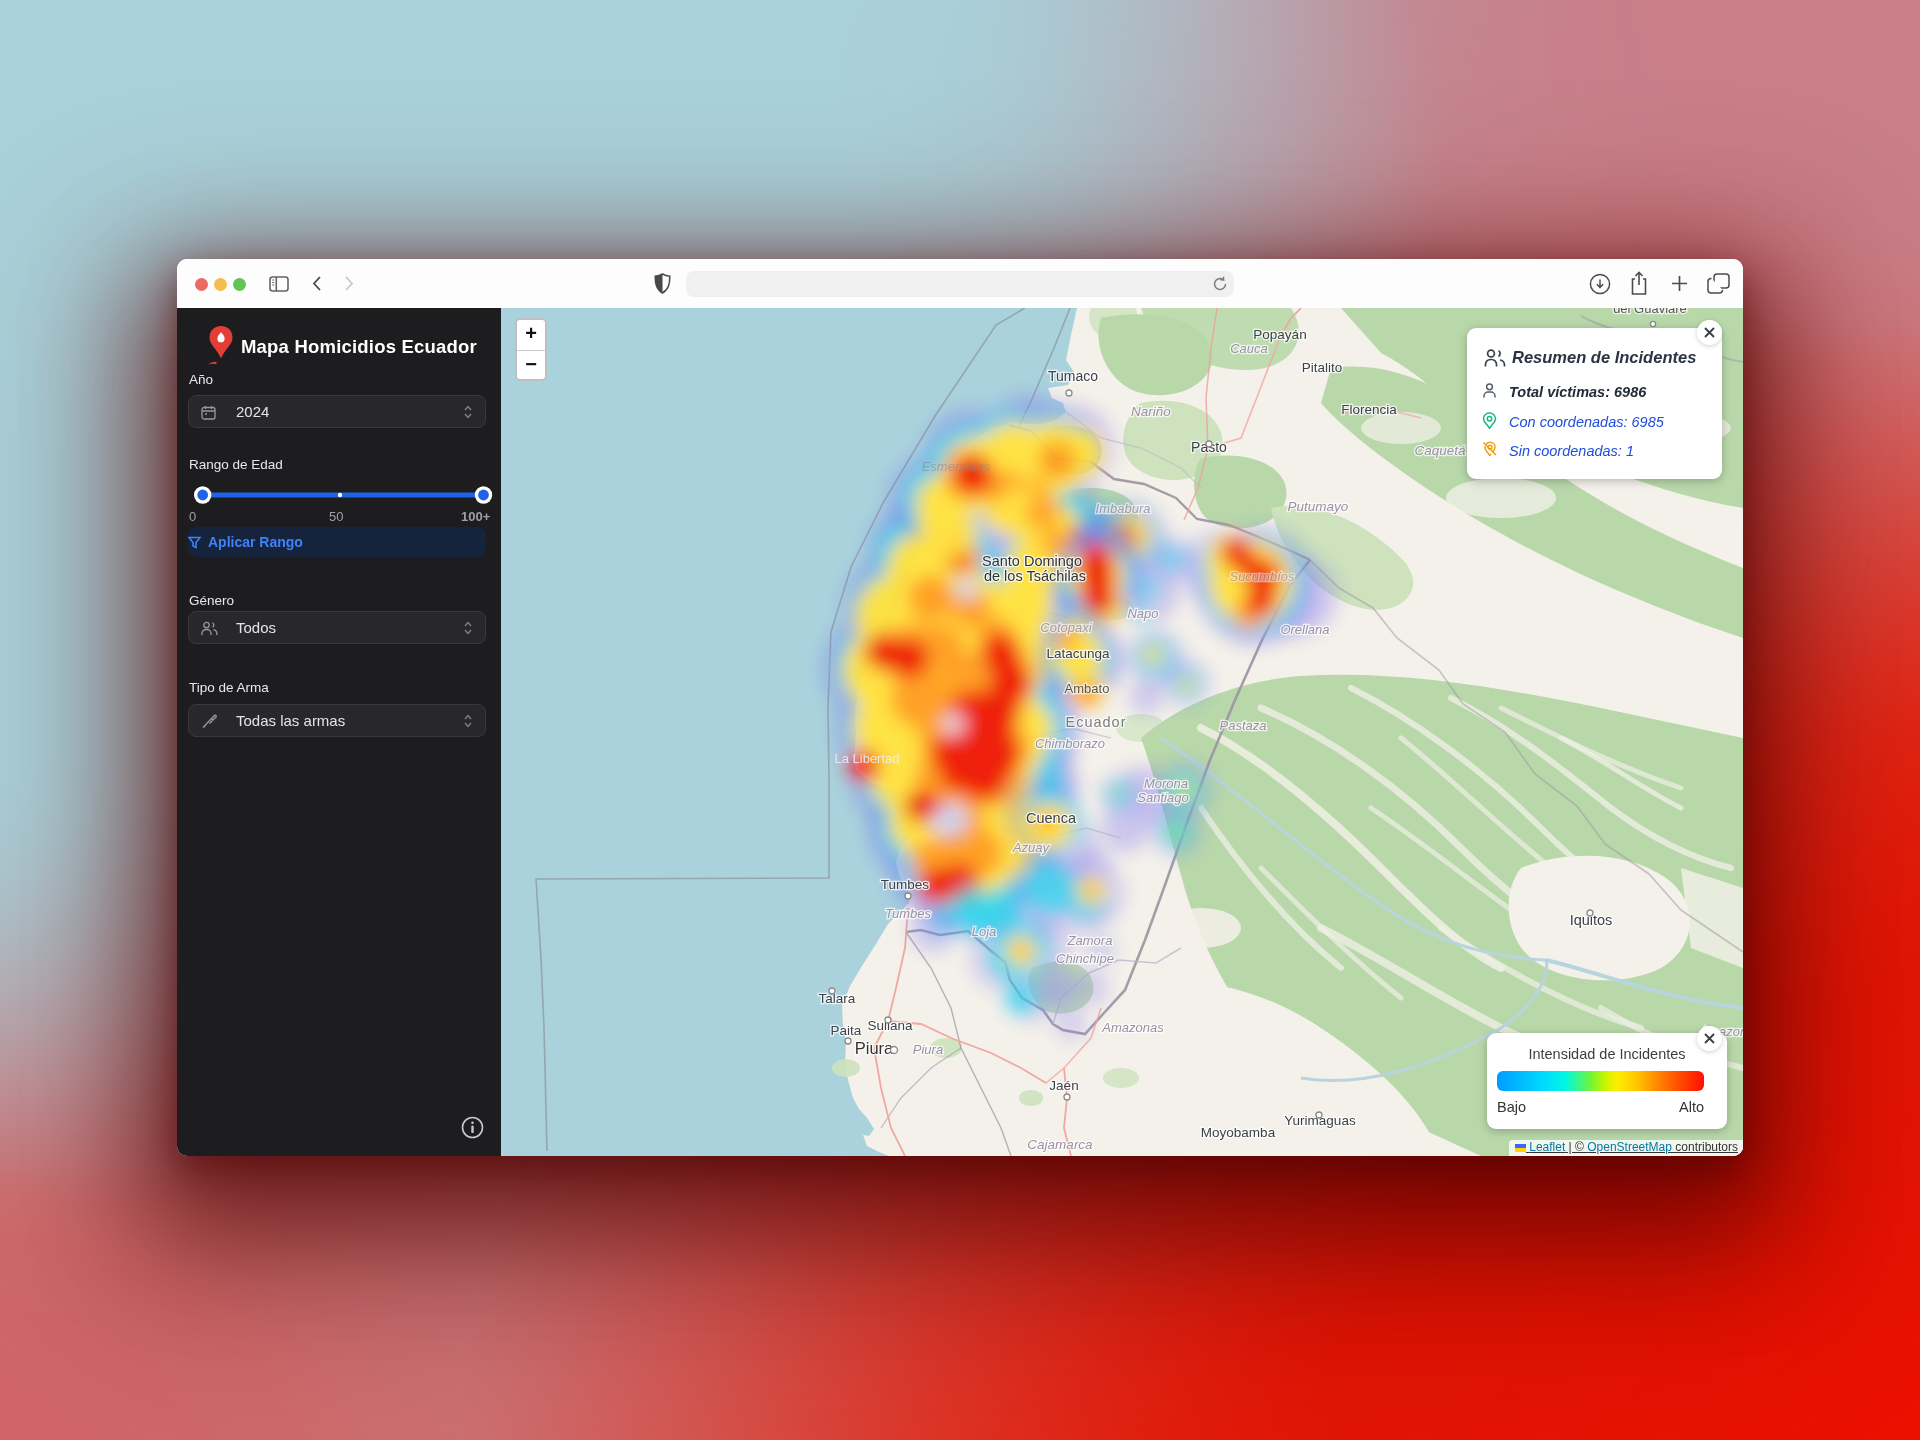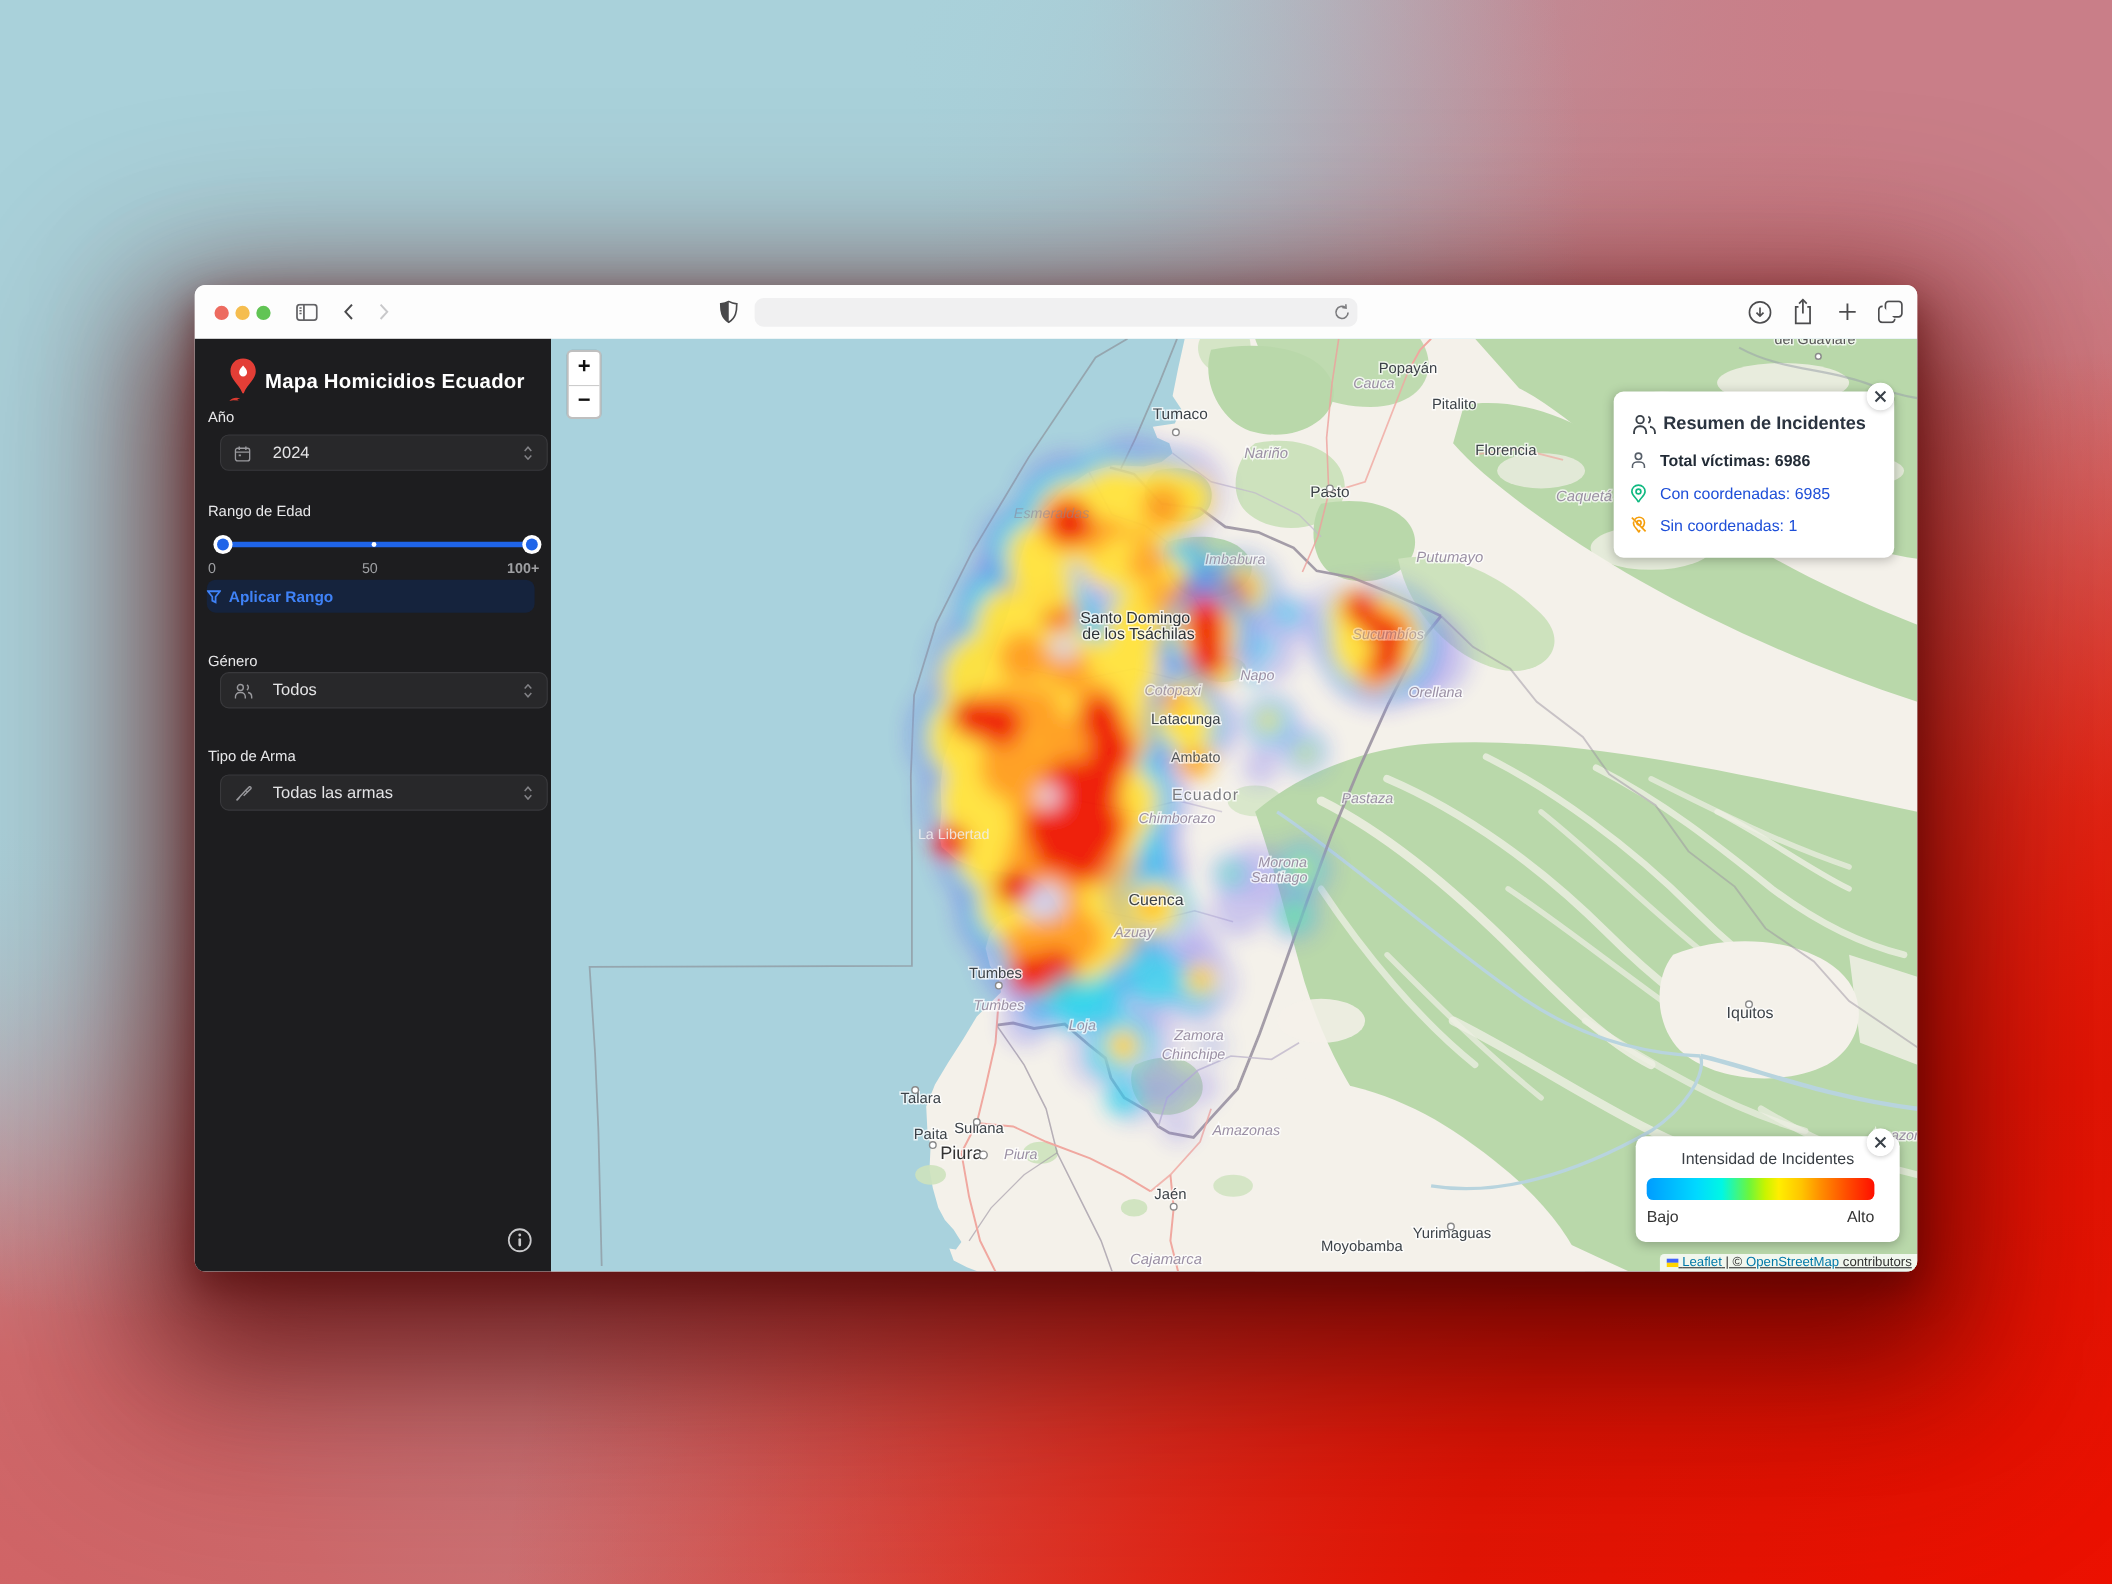--- a/index.html
+++ b/index.html
@@ -17,35 +17,35 @@
     box-shadow:0 45px 110px 28px rgba(80,2,2,.66), 0 14px 34px rgba(70,3,3,.5), 0 70px 170px 70px rgba(110,8,4,.30); }
   
   .tb { position:absolute; left:0; top:0; right:0; height:49px; background:#fdfdfd; }
   .dot { position:absolute; top:278px; width:13px; height:13px; border-radius:50%; }
   .ic { position:absolute; }
   .urlbar { position:absolute; left:509px; top:12px; width:548px; height:26px; border-radius:8px; background:#f0f0f1; }
   
   .side { position:absolute; left:0; top:49px; width:324px; height:848px; background:#1d1d1f; color:#ececee; }
   .side .title { position:absolute; left:64px; top:28px; font-size:18.5px; font-weight:bold; color:#fff; letter-spacing:.2px; }
   .lbl { position:absolute; left:12px; font-size:13.5px; color:#e8e8ea; }
-  .sel { position:absolute; left:23px; width:298px; height:33px; background:#28282a; border:1px solid #39393c; border-radius:8px;
+  .sel { position:absolute; left:11px; width:298px; height:33px; background:#28282a; border:1px solid #39393c; border-radius:8px;
          color:#e4e4e6; font-size:15px; line-height:31px; }
   .sel .txt { position:absolute; left:47px; top:0; }
   .sel svg.lead { position:absolute; left:12px; top:9px; }
   .sel .chev { position:absolute; right:12px; top:8px; }
   .btn { position:absolute; left:11px; top:219px; width:298px; height:30px; background:#15233d; border-radius:8px;
          color:#3f82f7; font-size:14px; font-weight:bold; text-align:left; line-height:30px; }
   
   .map { position:absolute; left:324px; top:49px; width:1242px; height:848px; background:#a9d2dd; overflow:hidden; }
   .zoomctl { position:absolute; left:14px; top:10px; width:32px; height:63px; background:#fff; border:2px solid rgba(0,0,0,.25);
              border-radius:5px; }
   .zoomctl .zdiv { position:absolute; left:0; right:0; top:30px; height:1px; background:#ccc; }
   .zoomctl span { position:absolute; left:0; width:28px; text-align:center; font-size:20px; font-weight:bold; color:#111; }
   .panel { position:absolute; background:#fff; border-radius:9px; box-shadow:0 2px 10px rgba(0,0,0,.25); }
-  .res { left:966px; top:48px; width:255px; height:151px; }
+  .res { left:966px; top:20px; width:255px; height:151px;font-style:italic; }
   .res .hd { position:absolute; left:17px; top:20px; }
   .res .t { position:absolute; left:45px; top:20px; font-size:16.5px; font-weight:bold; color:#2b3440; }
   .res .row { position:absolute; left:42px; font-size:14.5px; color:#1d4ed8; }
   .leg { left:986px; top:725px; width:240px; height:96px; }
   .leg .t { position:absolute; left:0; right:0; top:13px; text-align:center; font-size:14.5px; color:#3a3f45; }
   .leg .bar { position:absolute; left:10px; top:38px; width:207px; height:20px; border-radius:6px;
     background:linear-gradient(90deg,#009cff 0%, #00d9ff 22%, #00f7e4 33%, #6cf63c 45%, #c8f400 52%, #ffee00 58%, #ffc400 68%, #ff9000 76%, #ff4c00 88%, #ff0f00 100%); }
   .leg .lo { position:absolute; left:10px; top:66px; font-size:14.5px; color:#333; }
   .leg .hi { position:absolute; right:23px; top:66px; font-size:14.5px; color:#333; }
   .xbtn { position:absolute; width:25px; height:25px; background:#fff; border-radius:50%; box-shadow:0 1px 5px rgba(0,0,0,.2); }

